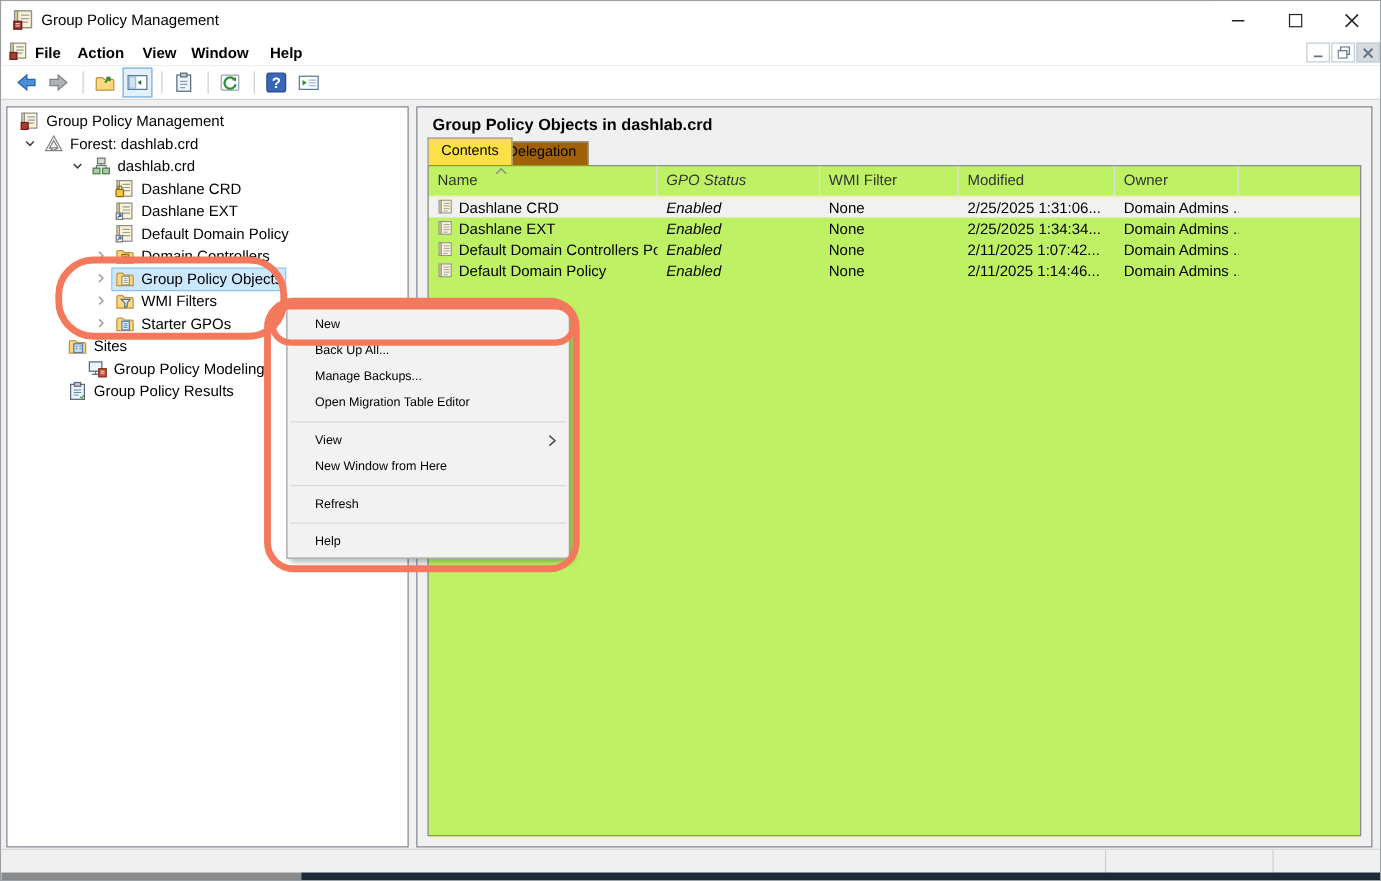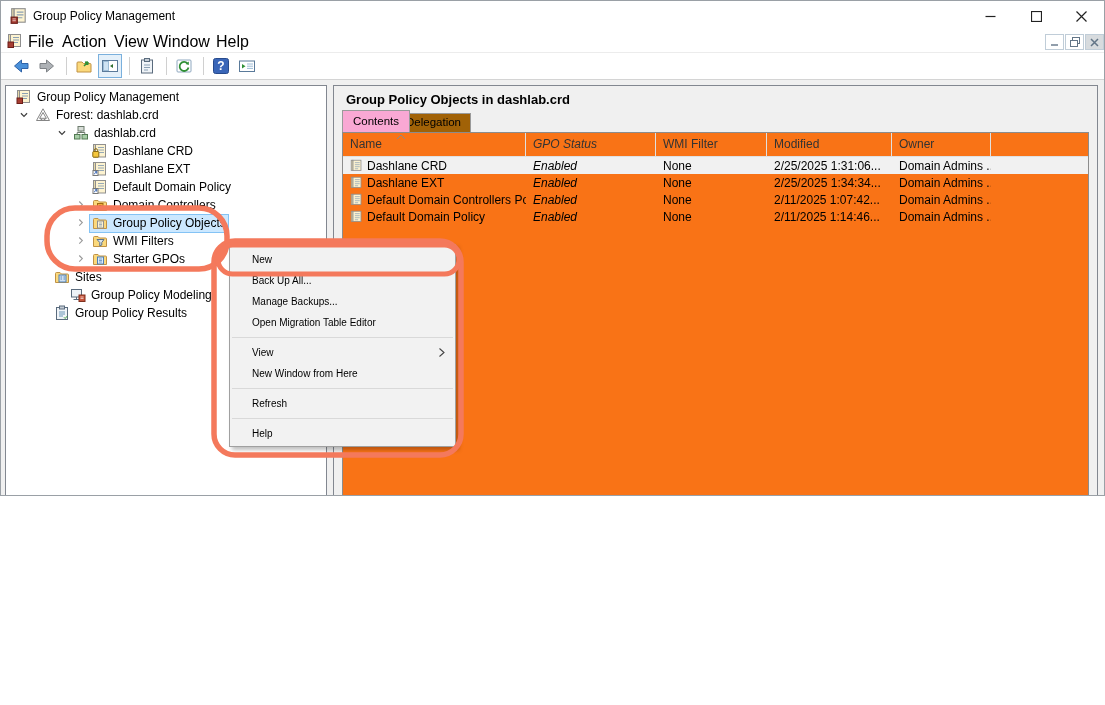--- a/index.html
+++ b/index.html
@@ -1,32 +1,32 @@
 <!DOCTYPE html>
 <html><head>
 <meta charset="utf-8">
 <style>
   * { box-sizing: border-box; margin: 0; padding: 0; }
   html,body { width:1105px; height:705px; }
   body { font-family:"Liberation Sans", sans-serif; font-size:12px; color:#000; background:#fff; }
   .abs { position:absolute; }
   svg { display:block; }
-  #win { position:relative; width:1105px; height:496px; background:#fff; border:1px solid #9aa0a6; overflow:hidden; }
+  #win { position:relative; width:1105px; height:705px; background:#fff; border:1px solid #9aa0a6; overflow:hidden; }
 
   
   #titlebar { left:0; top:0; width:1103px; height:30px; background:#fff; }
   #title-icon { left:9px; top:6px; }
   #title-text { left:32px; top:0; line-height:30px; font-size:12px; }
   .winbtn { top:0; width:46px; height:30px; display:flex; align-items:center; justify-content:center; background:#fff; }
   #btn-min { left:966px; } #btn-max { left:1012px; } #btn-close { left:1057px; }
 
   
   #menubar { left:0; top:30px; width:1103px; height:22px; background:#fff; border-bottom:1px solid #ececec; }
   #menubar-icon { left:6px; top:2px; }
-  .menu-item { top:0; line-height:22px; font-size:16px; padding:0 2px; }
+  .menu-item { top:0; line-height:22px; font-size:12px; padding:0 2px;font-weight:bold; }
   .childbtn { top:3px; width:19px; height:16px; background:#fff; border:1px solid #c0cdd8; display:flex; align-items:center; justify-content:center; }
   #cbtn-min { left:1044px; } #cbtn-restore { left:1064px; } #cbtn-close { left:1084px; background:#d7dbde; }
 
   
   #toolbar { left:0; top:52px; width:1103px; height:27px; background:#fff; border-bottom:1px solid #d4d4d4; display:flex; align-items:center; padding-left:8px; }
   .tbtn { width:24px; height:24px; display:flex; align-items:center; justify-content:center; margin-right:2px; }
   .tbtn.hl { background:#e4f0fa; border:1px solid #7ab0dd; }
   .tsep { width:1px; height:18px; background:#d0d0d0; margin:0 5px; }
 
   
@@ -38,23 +38,23 @@
   .chev { width:18px; flex:0 0 18px; height:16px; display:flex; align-items:center; justify-content:center; }
   .grp { display:flex; align-items:center; height:17px; padding:0 2px; }
   .grp.selected { background:#cce8ff; outline:1px solid #84c3f5; }
   .ticon { width:16px; height:16px; flex:0 0 16px; margin-right:5px; }
   .tlabel { font-size:12px; }
 
   
   #rightpanel { left:332px; top:84px; width:765px; height:593px; background:#f0f0f0; border:1px solid #828790; }
   #rp-title { left:12px; top:6px; font-size:13px; font-weight:bold; }
   .tab { position:absolute; font-size:11.5px; }
-  #tab-contents { left:8px; top:24px; height:22px; padding:4px 10px 0 10px; background:#f9a8d4; border:1px solid #9a9a9a; border-bottom:none; z-index:2; }
+  #tab-contents { left:8px; top:24px; height:22px; padding:4px 10px 0 10px; background:#fde047; border:1px solid #9a9a9a; border-bottom:none; z-index:2; }
   #tab-delegation { left:62px; top:27px; height:19px; padding:2px 9px 0 9px; background:#a16207; border:1px solid #9a9a9a; border-bottom:none; }
-  #tablebox { left:8px; top:46px; width:747px; height:537px; background:#f97316; border:1px solid #8c8c8c; overflow:hidden; }
+  #tablebox { left:8px; top:46px; width:747px; height:537px; background:#bef264; border:1px solid #8c8c8c; overflow:hidden; }
   #thead { display:flex; height:24px; border-bottom:1px solid #e0e0e0; position:relative; }
   .th { position:relative; border-right:1px solid #e0e0e0; line-height:23px; padding-left:7px; font-size:12px; color:#333; overflow:hidden; white-space:nowrap; }
   .th:last-child { border-right:none; flex:1; }
   #sort-caret { position:absolute; left:52px; top:1px; }
   .trow { display:flex; height:17px; align-items:center; }
   .trow.shaded { background:#f1f1f1; }
   .td { padding-left:7px; font-size:12px; overflow:hidden; white-space:nowrap; display:flex; align-items:center; height:17px; }
   .c-name { width:183px; } .c-status { width:130px;font-style:italic; } .c-wmi { width:111px; } .c-mod { width:125px; } .c-owner { width:99px; }
   .rowicon { width:13px; height:13px; margin-right:4px; flex:0 0 13px; }
 

